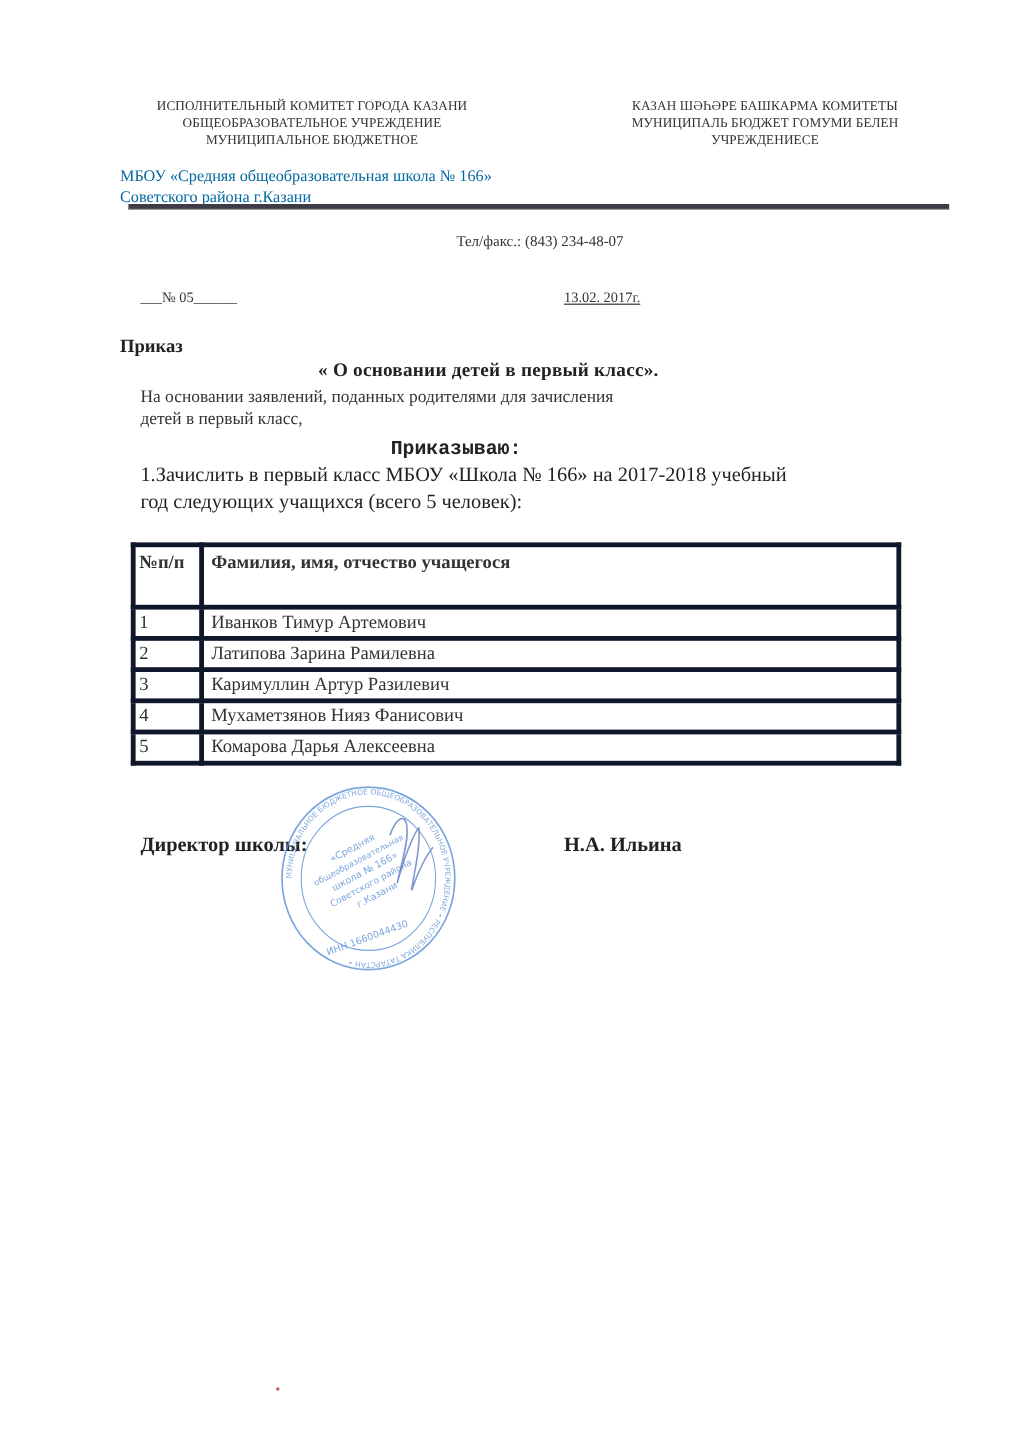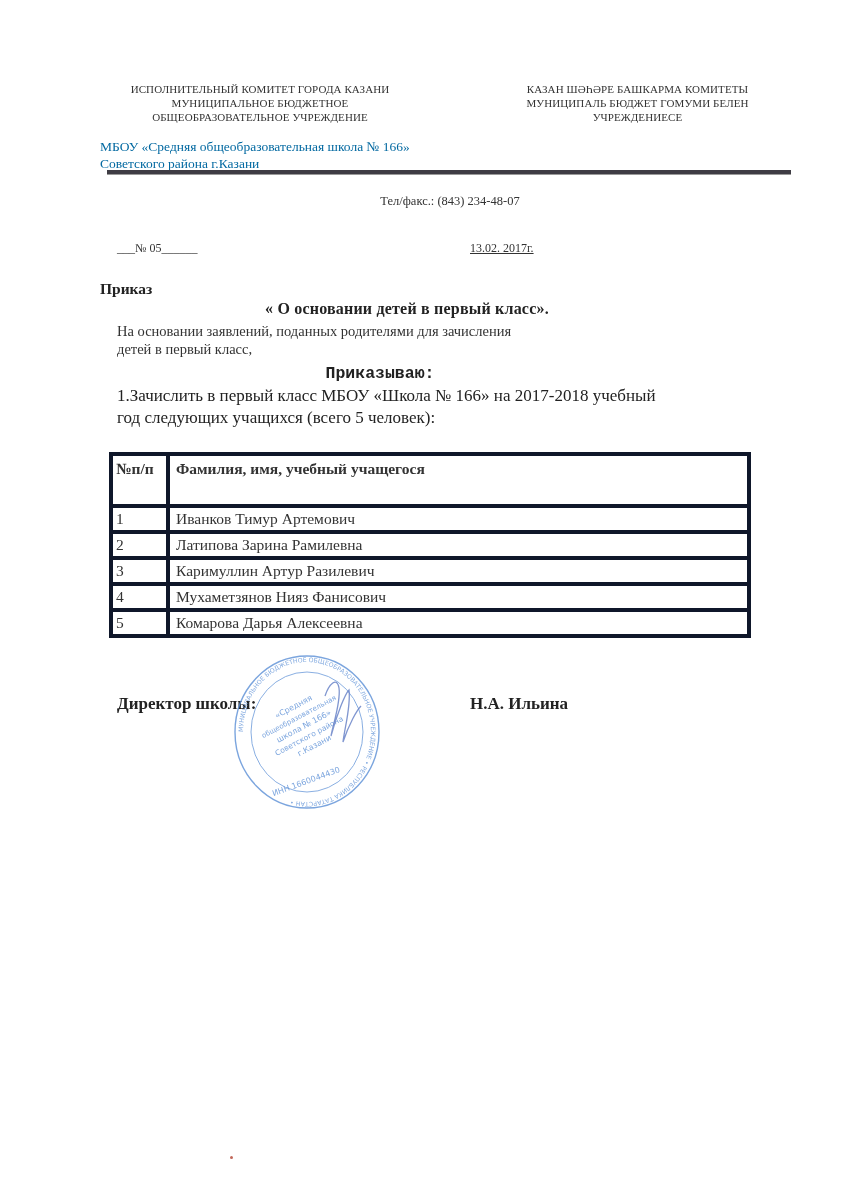--- a/index.html
+++ b/index.html
@@ -33,22 +33,22 @@
     #director { left: 117px; top: 694px; font-weight: bold; font-size: 17px; color: #222; }
     #director-name { left: 470px; top: 694px; font-weight: bold; font-size: 17px; color: #222; }
     #stamp { left: 233px; top: 654px; width: 148px; height: 156px; }
     #speck { left: 230px; top: 1156px; width: 3px; height: 3px; background: #c2685a; border-radius: 50%; }
   </style>
 </head>
 <body>
 
 <div class="abs hdr-block" id="hdr-left">
   <div>ИСПОЛНИТЕЛЬНЫЙ КОМИТЕТ ГОРОДА КАЗАНИ</div>
+  <div>ОБЩЕОБРАЗОВАТЕЛЬНОЕ УЧРЕЖДЕНИЕ</div>
   <div>МУНИЦИПАЛЬНОЕ БЮДЖЕТНОЕ</div>
-  <div>ОБЩЕОБРАЗОВАТЕЛЬНОЕ УЧРЕЖДЕНИЕ</div>
 </div>
 
 <div class="abs hdr-block" id="hdr-right">
   <div>КАЗАН ШӘҺӘРЕ БАШКАРМА КОМИТЕТЫ</div>
   <div>МУНИЦИПАЛЬ БЮДЖЕТ  ГОМУМИ БЕЛЕН</div>
   <div>УЧРЕЖДЕНИЕСЕ</div>
 </div>
 
 <div class="abs" id="school">
   <div>МБОУ «Средняя общеобразовательная школа № 166»</div>
@@ -76,21 +76,21 @@
 
 <div class="abs" id="clause">
   <div>1.Зачислить в первый класс МБОУ «Школа № 166» на 2017-2018 учебный</div>
   <div>год следующих учащихся (всего 5 человек):</div>
 </div>
 
 <table id="students">
   <thead>
     <tr>
       <th class="num">№п/п</th>
-      <th>Фамилия, имя, учебный учащегося</th>
+      <th>Фамилия, имя, отчество учащегося</th>
     </tr>
   </thead>
   <tbody>
     <tr>
       <td class="num">1</td>
       <td>Иванков Тимур Артемович</td>
     </tr>
     <tr>
       <td class="num">2</td>
       <td>Латипова Зарина Рамилевна</td>

